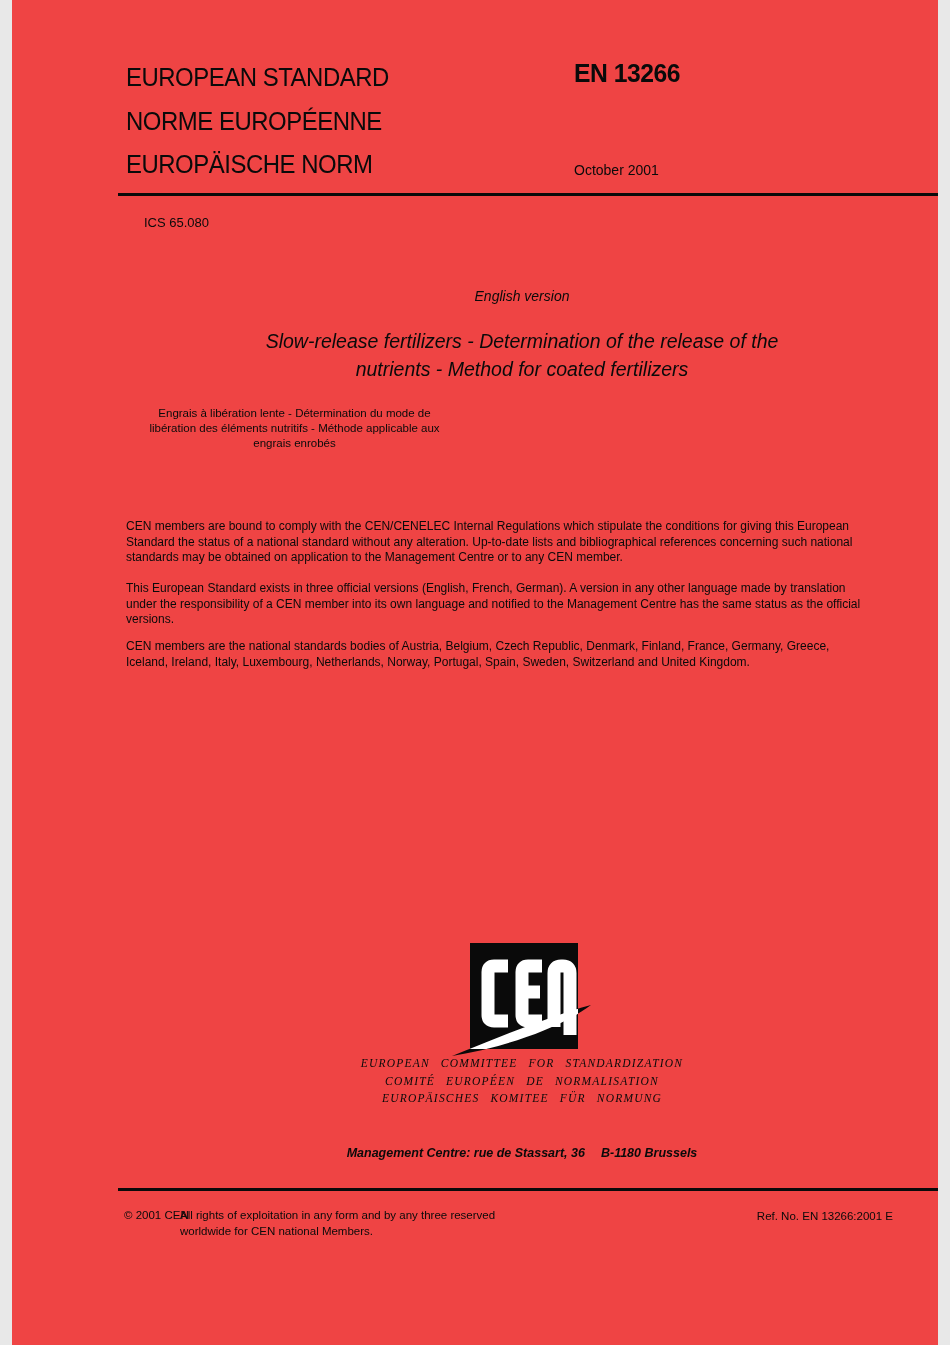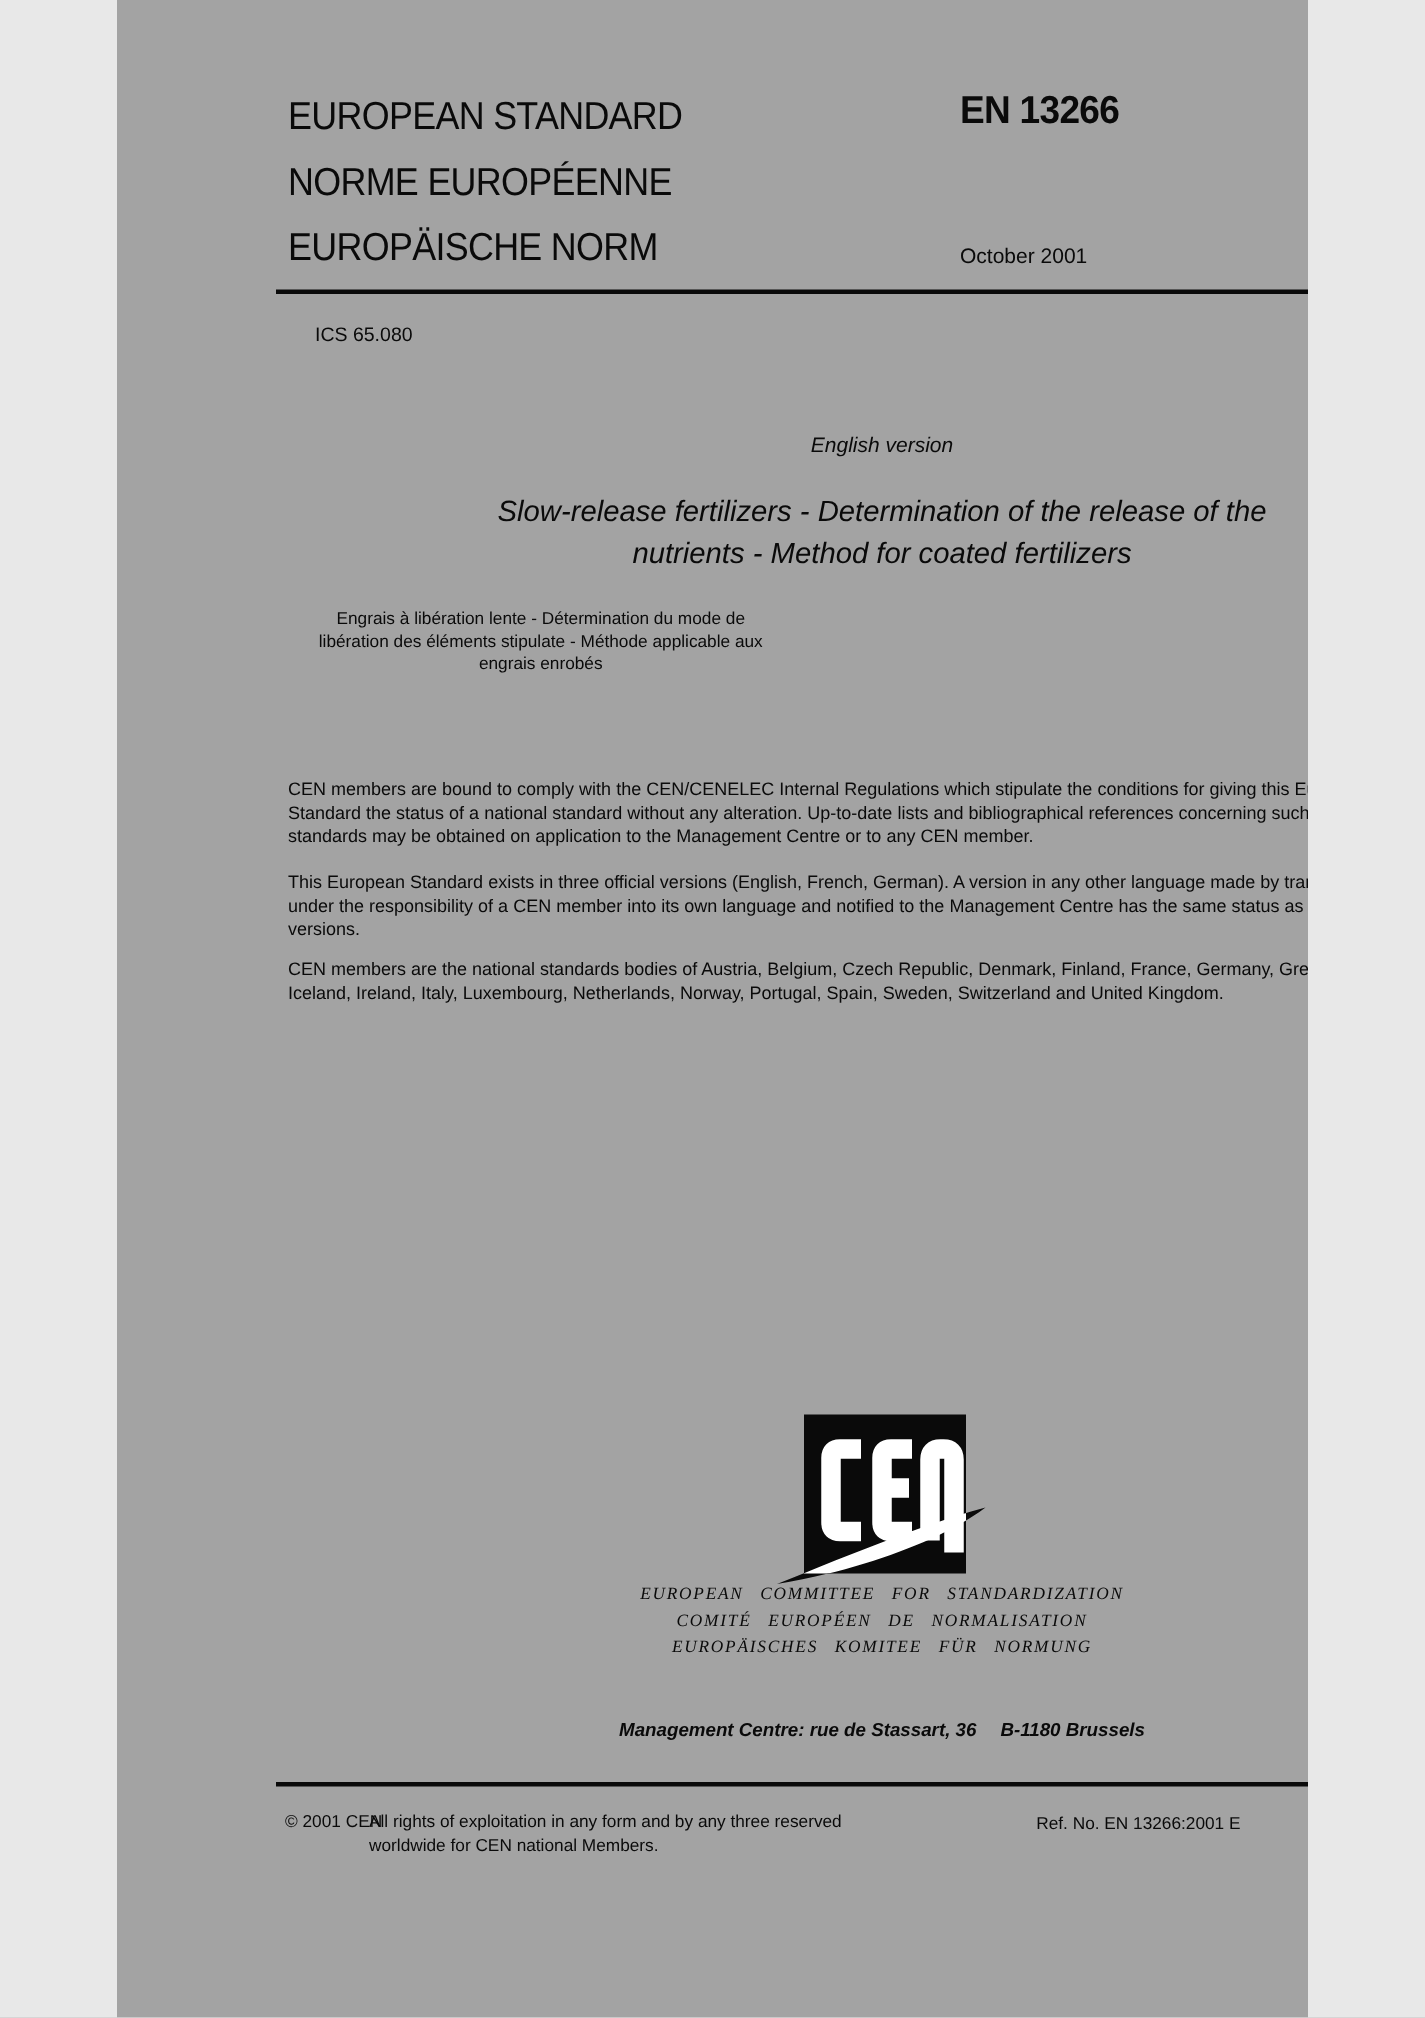--- a/index.html
+++ b/index.html
@@ -1,19 +1,19 @@
 <!DOCTYPE html>
 <html><head>
 <meta charset="utf-8">
 <style>
   html,body{margin:0;padding:0;background:#e8e8e8;}
   .page{
     position:relative;
-    width:794px;height:1345px;
-    background:#a3a3a3;
+    width:926px;height:1345px;
+    background:#ef4444;
     color:#0a0a0a;
     font-family:"Liberation Sans", sans-serif;
     overflow:hidden;
     margin:0 auto;
   }
   .abs{position:absolute;}
   .pre{white-space:pre-line;}
 
   .hdr-title{
     left:114px;
@@ -89,21 +89,21 @@
   <div class="abs rule rule-top"></div>
 
   <div class="abs ics">ICS 65.080</div>
 
   <div class="abs centered english-version">English version</div>
 
   <div class="abs centered title-en pre">Slow-release fertilizers - Determination of the release of the
 nutrients - Method for coated fertilizers</div>
 
   <div class="abs subtitle title-fr pre">Engrais à libération lente - Détermination du mode de
-libération des éléments stipulate - Méthode applicable aux
+libération des éléments nutritifs - Méthode applicable aux
 engrais enrobés</div>
 
   <div class="abs para p2 pre">CEN members are bound to comply with the CEN/CENELEC Internal Regulations which stipulate the conditions for giving this European
 Standard the status of a national standard without any alteration. Up-to-date lists and bibliographical references concerning such national
 standards may be obtained on application to the Management Centre or to any CEN member.</div>
   <div class="abs para p3 pre">This European Standard exists in three official versions (English, French, German). A version in any other language made by translation
 under the responsibility of a CEN member into its own language and notified to the Management Centre has the same status as the official
 versions.</div>
   <div class="abs para p4 pre">CEN members are the national standards bodies of Austria, Belgium, Czech Republic, Denmark, Finland, France, Germany, Greece,
 Iceland, Ireland, Italy, Luxembourg, Netherlands, Norway, Portugal, Spain, Sweden, Switzerland and United Kingdom.</div>

